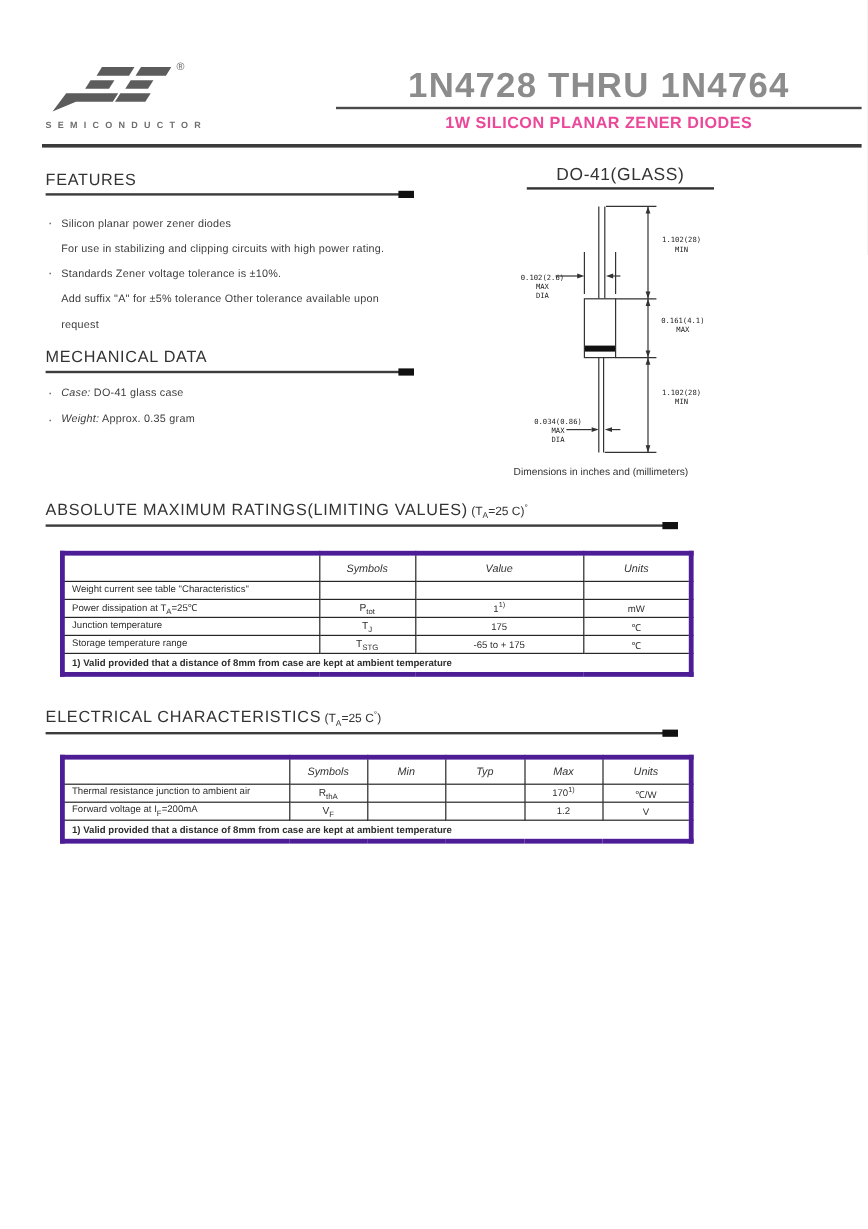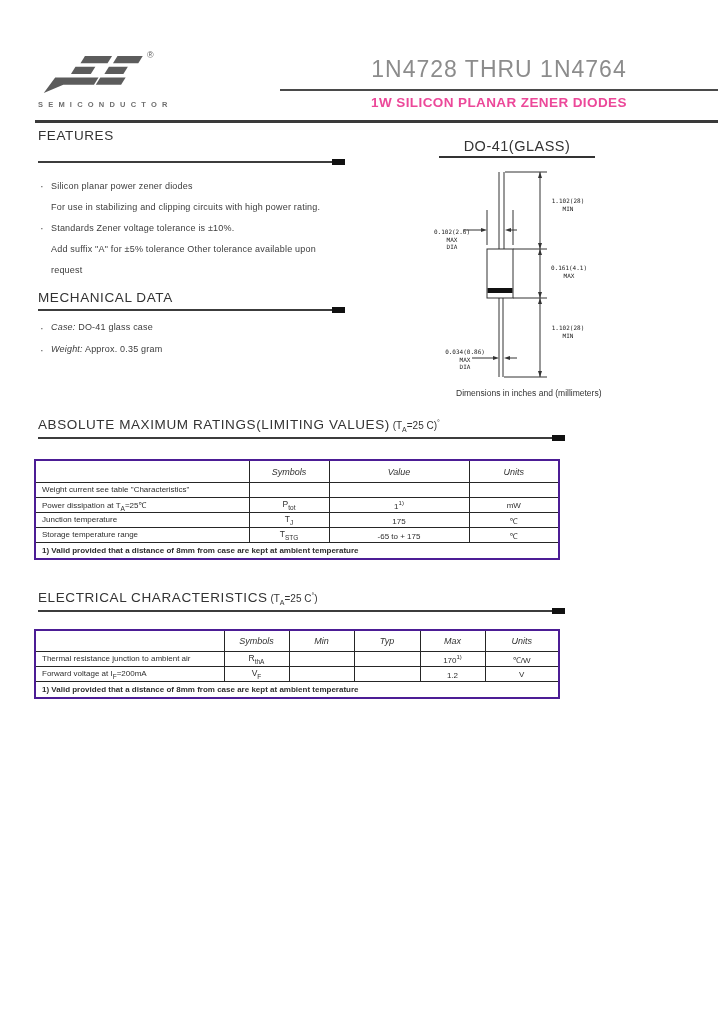--- a/index.html
+++ b/index.html
@@ -6,21 +6,21 @@
   .page{position:relative;width:723px;height:1024px;background:#ffffff;margin:0 auto;
         font-family:"Liberation Sans", sans-serif;color:#333;overflow:hidden;}
   .abs{position:absolute;}
 
   
   .logo-svg{position:absolute;left:38px;top:52px;}
   .reg{position:absolute;left:147px;top:50px;font-size:9px;color:#5f5f5f;}
   .semi{position:absolute;left:38px;top:100px;font-size:7.5px;letter-spacing:5.2px;
         color:#6e6e6e;font-weight:600;white-space:nowrap;}
   .titlebox{position:absolute;left:280px;top:56px;width:438px;text-align:center;}
-  .ptitle{font-size:23px;letter-spacing:1px;color:#8c8c8c;font-weight:400;white-space:nowrap;}
+  .ptitle{font-size:29px;letter-spacing:1px;color:#8c8c8c;font-weight:700;white-space:nowrap;}
   .rule1{position:absolute;left:280px;top:89px;width:438px;height:2px;background:#4a4a4a;}
   .subtitle{position:absolute;left:280px;top:95px;width:438px;text-align:center;
             font-size:13.5px;font-weight:700;color:#ec4899;letter-spacing:.4px;white-space:nowrap;}
   .rule2{position:absolute;left:35px;top:120px;width:683px;height:2.5px;background:#3a3a3a;}
 
   
   .sec-head{position:absolute;font-size:13.5px;font-weight:500;color:#333;
             letter-spacing:.6px;white-space:nowrap;}
   .sec-head .cond{font-size:10px;letter-spacing:0;}
   .sec-head sub{font-size:7px;}
@@ -34,25 +34,25 @@
   .feat .flines{margin-left:13px;white-space:nowrap;}
   .mitem{position:absolute;left:38px;font-size:9px;color:#3c3c3c;letter-spacing:.2px;white-space:nowrap;}
   .mitem i{margin-left:13px;}
 
   
   .pkg-title{position:absolute;left:439px;top:138px;width:156px;text-align:center;
              font-size:14.5px;font-weight:500;color:#333;letter-spacing:.5px;
              border-bottom:2px solid #333;padding-bottom:2px;}
   .dim{position:absolute;font-family:"DejaVu Sans Mono", monospace;font-size:6px;
        line-height:7.5px;color:#222;text-align:center;white-space:nowrap;}
-  .caption{position:absolute;left:428px;top:388px;font-size:8.5px;color:#333;white-space:nowrap;margin-left:28px;}
-
-  
-  table{position:absolute;left:34px;border-collapse:collapse;table-layout:fixed;
-        font-size:8px;color:#2e2e2e;border:2px solid #4c1d95;}
+  .caption{position:absolute;left:428px;top:388px;font-size:8.5px;color:#333;white-space:nowrap;}
+
+  
+  table{position:absolute;left:50px;border-collapse:collapse;table-layout:fixed;
+        font-size:8px;color:#2e2e2e;border:4px solid #4c1d95;}
   td{border:1px solid #262626;text-align:center;padding:0 3px;height:14px;
      overflow:hidden;white-space:nowrap;}
   tr.head td{height:21px;font-style:italic;font-size:9px;color:#333;}
   .t2 tr.head td{height:20px;}
   td.l{text-align:left;padding-left:6px;}
   tr.foot td{text-align:left;height:15px;padding-left:6px;font-weight:bold;}
   td sub{font-size:6.5px;}
   td sup{font-size:6px;}
   .sym{font-size:8.5px;}
 </style>
@@ -74,21 +74,21 @@
   <span class="reg">®</span>
   <div class="semi">SEMICONDUCTOR</div>
 
   <div class="titlebox">
     <div class="ptitle">1N4728 THRU 1N4764</div>
   </div>
   <div class="rule1"></div>
   <div class="subtitle">1W SILICON PLANAR ZENER DIODES</div>
   <div class="rule2"></div>
 
-  <div class="sec-head" style="left:38px;top:128px">
+  <div class="sec-head" style="left:38px;top:142px">
     <span>FEATURES</span>
   </div>
   <div class="rule cap" style="left:38px;top:161px;width:307px"></div>
 
   <div class="feat" style="top:176px">
     <span class="dot">·</span>
     <div class="flines">
       <div>Silicon planar power zener diodes</div>
       <div>For use in stabilizing and clipping circuits with high power rating.</div>
     </div>

